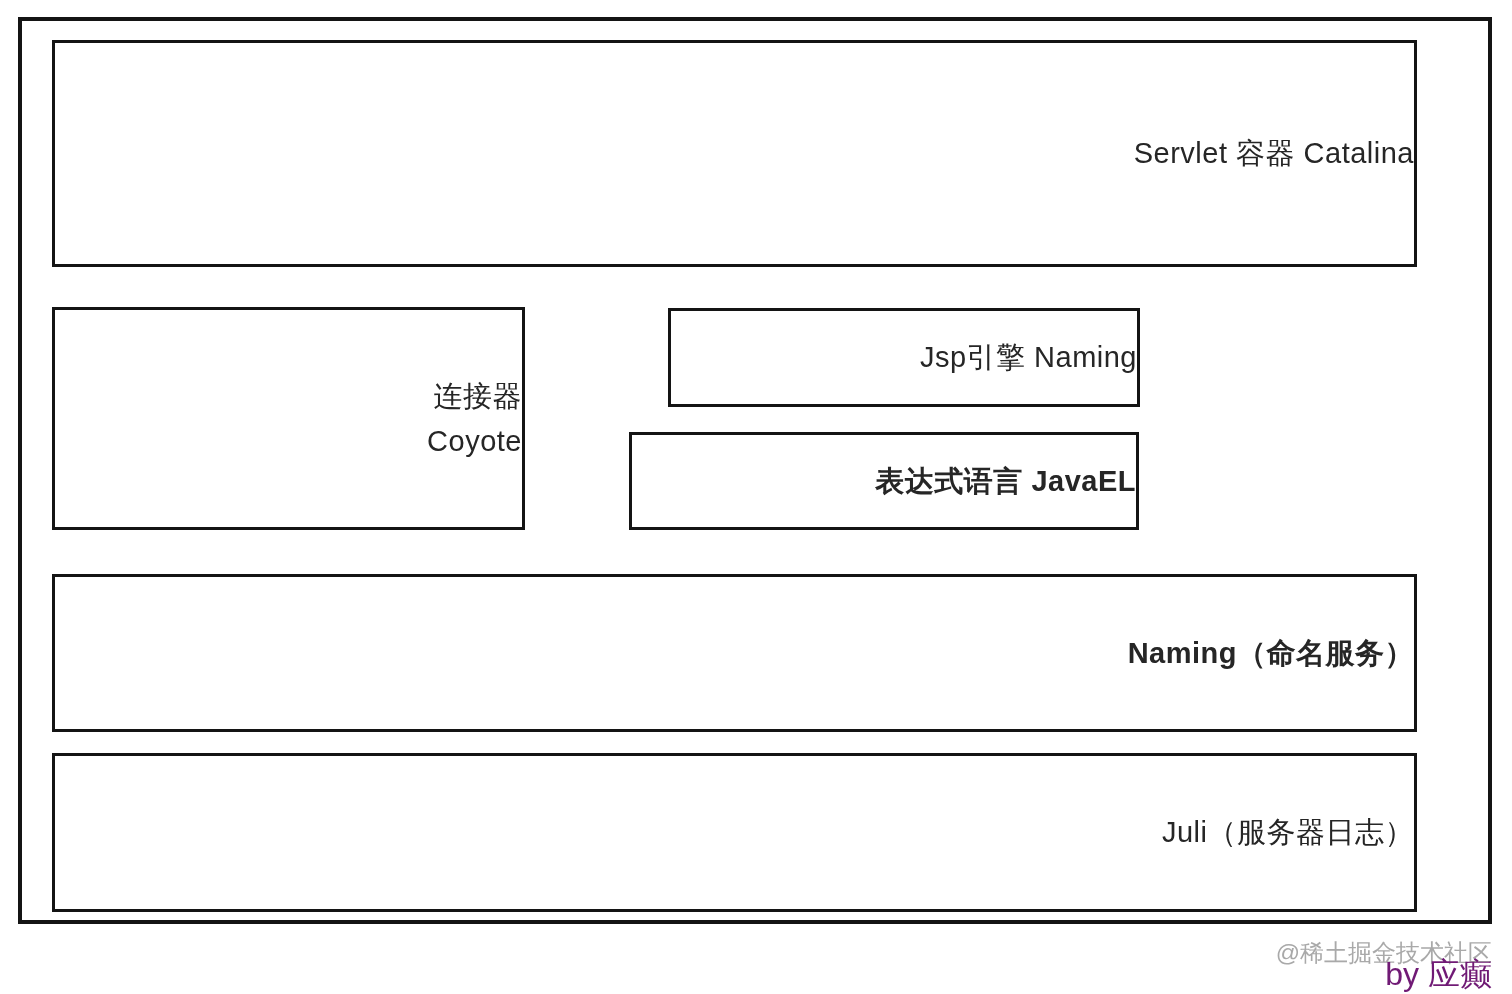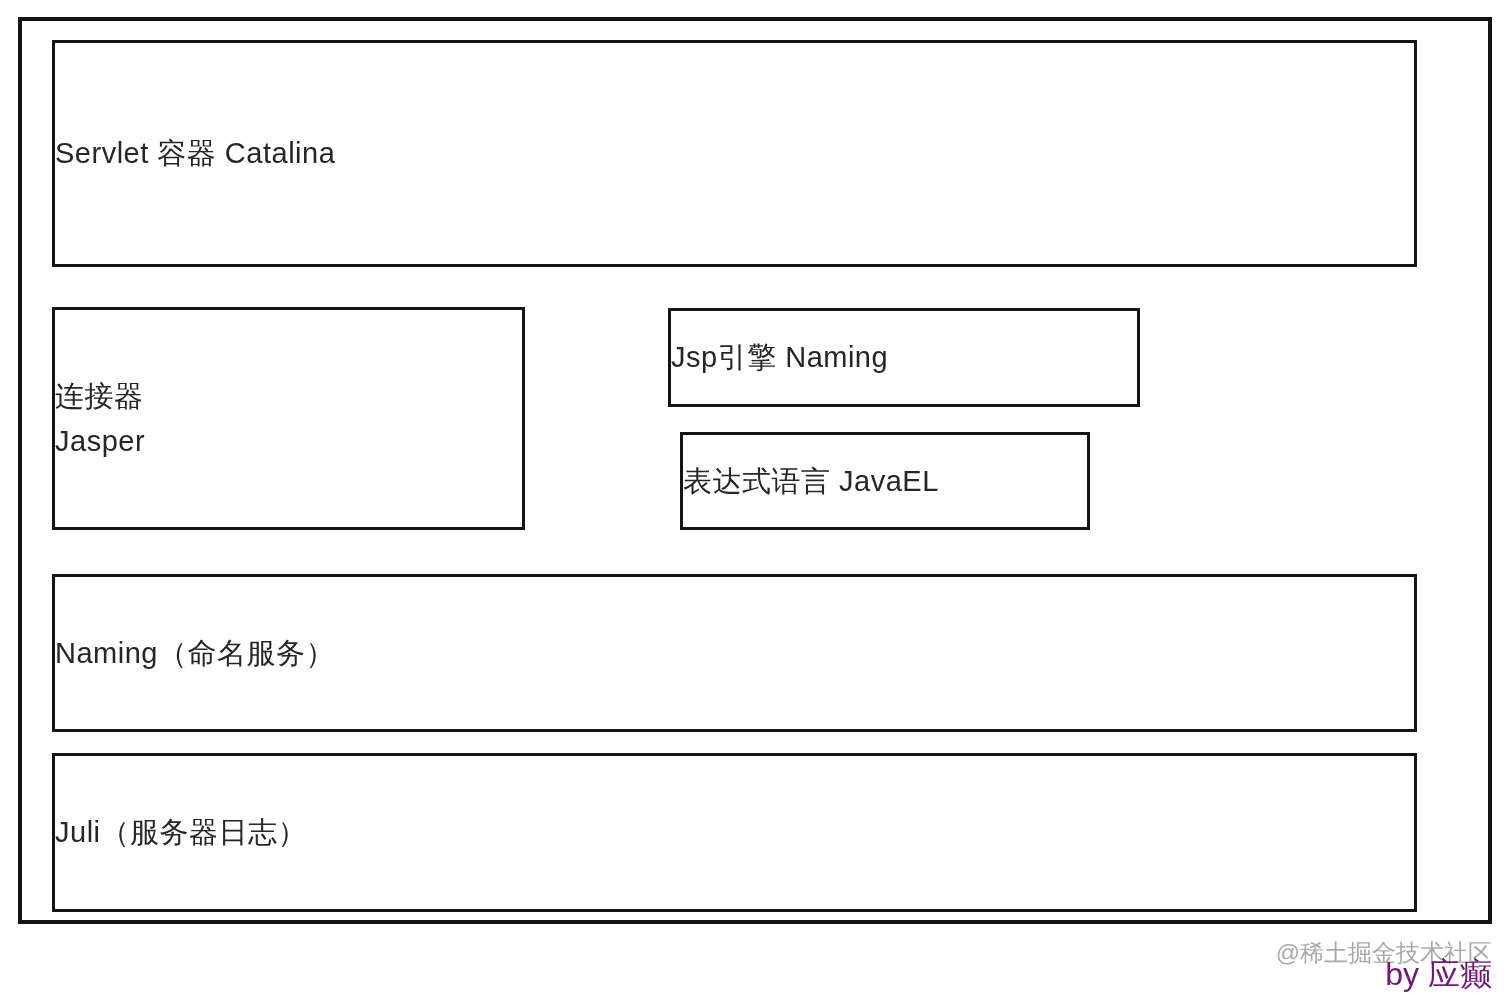--- a/index.html
+++ b/index.html
@@ -25,33 +25,33 @@
     box-sizing: border-box;
     background: #ffffff;
   }
   .box {
     position: absolute;
     border: 3px solid #141414;
     box-sizing: border-box;
     background: #ffffff;
     display: flex;
     flex-direction: column;
-    align-items: flex-start;
+    align-items: flex-end;
     justify-content: center;
     text-align: center;
     font-size: 29px;
     line-height: 45px;
     color: #262626;
     letter-spacing: 0.5px;
   }
   .box-servlet  { left: 52px;  top: 40px;  width: 1365px; height: 227px; }
   .box-coyote   { left: 52px;  top: 307px; width: 473px;  height: 223px; }
   .box-jasper   { left: 668px; top: 308px; width: 472px;  height: 99px;  }
-  .box-javael   { left: 680px; top: 432px; width: 410px;  height: 98px;  }
-  .box-naming   { left: 52px;  top: 574px; width: 1365px; height: 158px; }
+  .box-javael   { left: 629px; top: 432px; width: 510px;  height: 98px; font-weight: bold;  }
+  .box-naming   { left: 52px;  top: 574px; width: 1365px; height: 158px; font-weight: bold; }
   .box-juli     { left: 52px;  top: 753px; width: 1365px; height: 159px; }
   .watermark {
     position: absolute;
     right: 20px;
     bottom: 0px;
     text-align: right;
     line-height: 1.1;
     user-select: none;
   }
   .wm-small {
@@ -73,21 +73,21 @@
 <div class="canvas">
 
   <div class="frame"></div>
 
   <div class="box box-servlet">
     <span>Servlet 容器 Catalina</span>
   </div>
 
   <div class="box box-coyote">
     <span>连接器</span>
-    <span>Jasper</span>
+    <span>Coyote</span>
   </div>
 
   <div class="box box-jasper">
     <span>Jsp引擎 Naming</span>
   </div>
 
   <div class="box box-javael">
     <span>表达式语言 JavaEL</span>
   </div>
 

